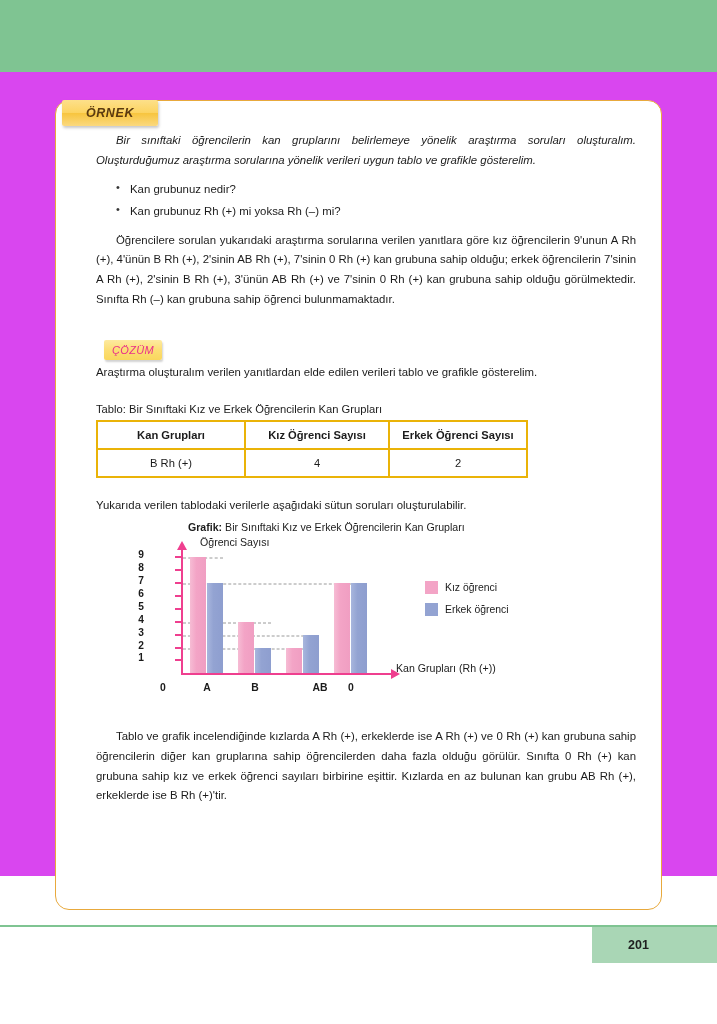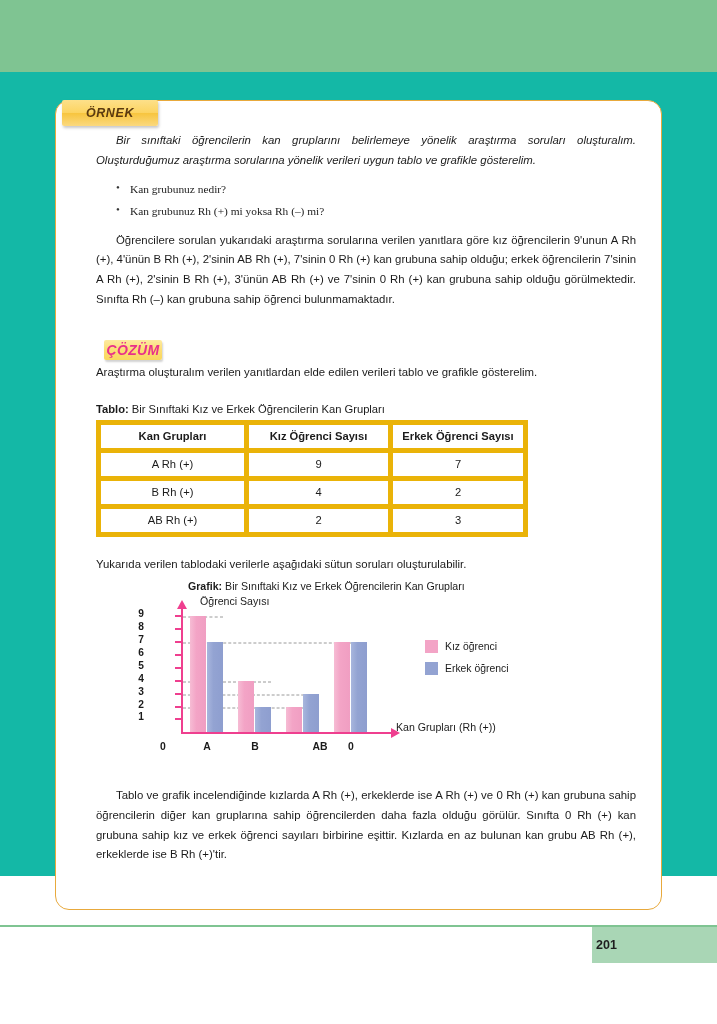--- a/index.html
+++ b/index.html
@@ -2,21 +2,21 @@
 <html><head>
 <meta charset="utf-8">
 <style>
   * { box-sizing: border-box; margin: 0; padding: 0; }
   html, body {
     width: 717px; height: 1024px;
     background: #ffffff;
     font-family: "Liberation Sans", sans-serif;
     overflow: hidden;
   }
-  .page { position: relative; width: 717px; height: 876px; background:#14b8a6; }
+  .page { position: relative; width: 717px; height: 876px; background:#d946ef; }
 
   
   .top-band {
     position: absolute; left: 0; top: 0; width: 717px; height: 72px;
     background: #7fc492;
   }
 
   
   .frame {
     position: absolute; left: 55px; top: 100px;
@@ -43,53 +43,53 @@
   
   .content { position: absolute; left: 96px; top: 131px; width: 540px; }
 
   p.body {
     font-size: 11.4px; color: #1b1b1b; line-height: 1.72;
     text-align: justify; margin-bottom: 4px;
   }
   p.body.italic { font-style: italic; }
   p.indent { text-indent: 20px; }
 
-  ul.qlist { list-style: none; margin: 8px 0 4px 20px; font-family: Liberation Serif, serif; }
+  ul.qlist { list-style: none; margin: 8px 0 4px 20px; }
   ul.qlist li {
     position: relative; padding-left: 14px;
     font-size: 11.4px; color: #1b1b1b; line-height: 1.95;
   }
   ul.qlist li::before {
     content: "•"; position: absolute; left: 0; top: -1px;
     color: #333; font-size: 11px;
   }
 
   
   .cozum-badge {
     position: absolute; left: 104px; top: 340px;
     width: 58px; height: 20px;
     background: linear-gradient(180deg,#fdeaa0 0%,#fcde74 50%,#f9d75d 100%);
     border-radius: 2px;
     display: flex; align-items: center; justify-content: center;
     box-shadow: 1px 2px 2px rgba(0,0,0,.18);
   }
   .cozum-badge span {
-    font-weight: bold; font-style: italic; font-size: 14px;
+    font-weight: normal; font-style: italic; font-size: 11px;
     letter-spacing: .3px; color: #e8308a;
   }
 
   
   .tbl-caption { font-size: 11.2px; color:#1b1b1b; margin-bottom: 5px; }
-  .tbl-caption b { font-weight: bold; }
+  .tbl-caption b { font-weight: normal; }
   table.bloodtable {
     border-collapse: collapse; width: 432px;
     border: 1.5px solid #f287b4;
   }
   table.bloodtable td, table.bloodtable th {
-    border: 5px solid #eab308;
+    border: 2px solid #eab308;
     text-align: center; font-size: 11.2px; color:#1b1b1b;
     height: 28px; padding: 0 4px;
   }
   table.bloodtable th { font-weight: bold; }
   table.bloodtable td:first-child { width: 148px; }
   table.bloodtable td:nth-child(2),
   table.bloodtable th:nth-child(2) { width: 144px; }
 
   
   .chart-wrap { position: relative; width: 540px; height: 190px; margin-top: 6px; }
@@ -165,21 +165,21 @@
     position: absolute; left: 0; top: 925px; width: 717px; height: 2px;
     background: #7fc492;
   }
   .page-num-box {
     position: absolute; left: 592px; top: 927px;
     width: 125px; height: 36px;
     background: #a9d6b5;
     display: flex; align-items: center;
   }
   .page-num-box span {
-    margin-left: 4px; font-size: 12.5px; font-weight: bold; color: #1f1f1f;
+    margin-left: 36px; font-size: 12.5px; font-weight: bold; color: #1f1f1f;
   }
 </style>
 </head>
 <body>
 
 <div class="page">
 
   <div class="top-band"></div>
 
   <div class="frame"></div>
@@ -212,33 +212,23 @@
     <table class="bloodtable">
       <thead>
         <tr>
           <th>Kan Grupları</th>
           <th>Kız Öğrenci Sayısı</th>
           <th>Erkek Öğrenci Sayısı</th>
         </tr>
       </thead>
       <tbody>
         <tr>
-          <td>A Rh (+)</td>
-          <td>9</td>
-          <td>7</td>
-        </tr>
-        <tr>
           <td>B Rh (+)</td>
           <td>4</td>
           <td>2</td>
-        </tr>
-        <tr>
-          <td>AB Rh (+)</td>
-          <td>2</td>
-          <td>3</td>
         </tr>
       </tbody>
     </table>
 
     <div style="height:18px"></div>
 
     <p class="body">Yukarıda verilen tablodaki verilerle aşağıdaki sütun soruları oluşturulabilir.</p>
 
     <div class="chart-wrap">
       <div class="chart-title">

